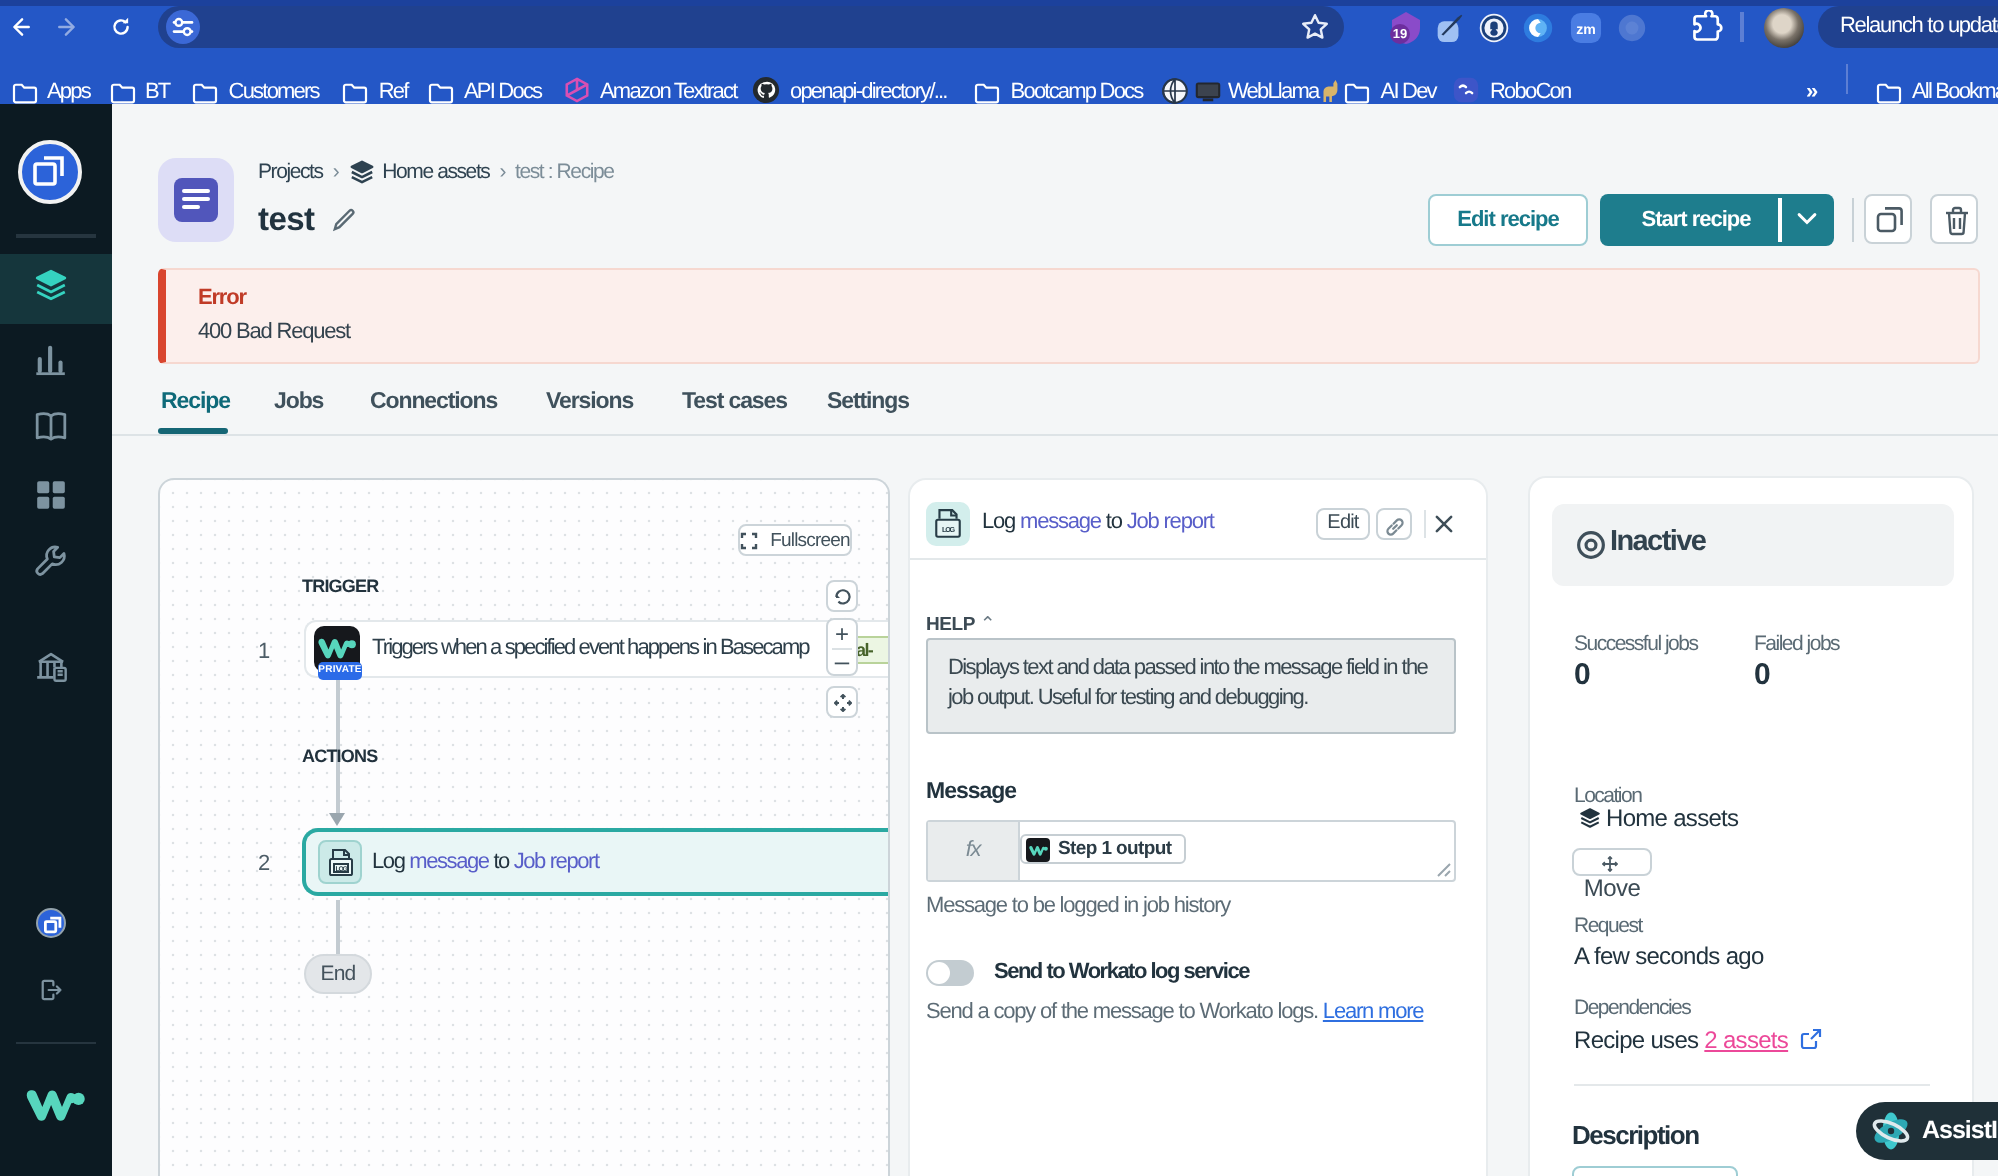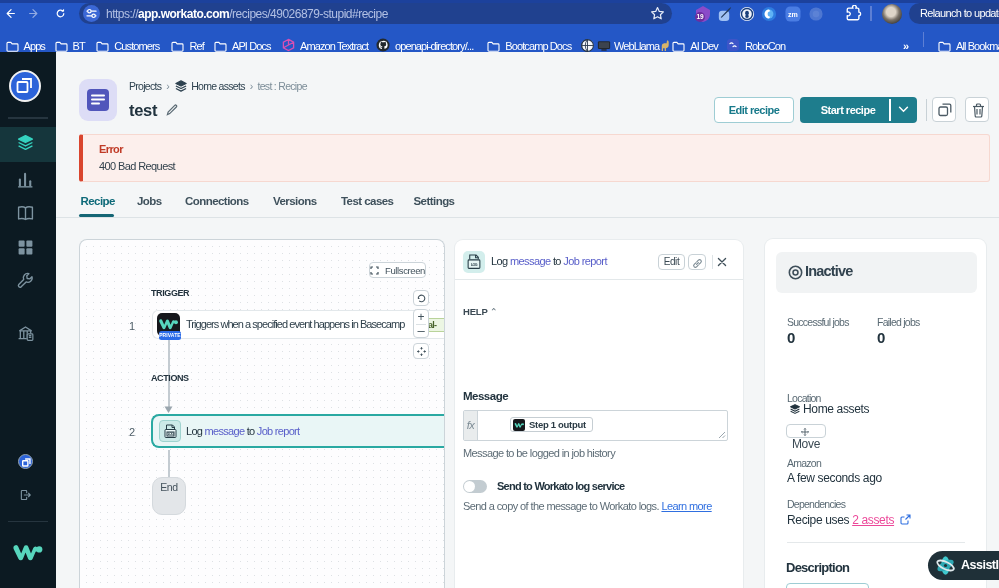--- a/index.html
+++ b/index.html
@@ -54,38 +54,38 @@
 
   
   #canvas { position:absolute; left:79px; top:239px; width:366px; height:349px; background:#fdfdfe; border:1px solid #ccd4d9; border-radius:8px 8px 0 0; border-bottom:none; overflow:hidden;
     background-image:radial-gradient(circle, #dde1e4 0.7px, rgba(0,0,0,0) 0.8px); background-size:7px 7px; background-position:3px 3px; }
   #fullscr { position:absolute; left:289px; top:22px; width:57px; height:16px; background:#fff; border:1px solid #ccd4d9; border-radius:4px; font-size:9.5px; letter-spacing:-0.4px; color:#42525c; display:flex; align-items:center; justify-content:center; gap:3px; white-space:nowrap; }
   .canlabel { position:absolute; font-size:9px; font-weight:bold; letter-spacing:-0.4px; color:#22323d; }
   #trigcard { position:absolute; left:72px; top:70px; width:294px; height:29px; background:#fff; border:1px solid #e3e8eb; border-radius:6px 0 0 6px; border-right:none; }
   #stepnum1 { position:absolute; left:49px; top:80px; font-size:11px; color:#4d5d67; }
   #stepnum2 { position:absolute; left:49px; top:186px; font-size:11px; color:#4d5d67; }
   #actcard { position:absolute; left:71px; top:174px; width:295px; height:34px; background:#e9f6f6; border:2px solid #2aa9a2; border-radius:8px 0 0 8px; border-right:none; }
-  #endpill { position:absolute; left:72px; top:237px; width:34px; height:38px; background:#e3e6e9; border:1px solid #d4d9dd; border-radius:10px; font-size:10.5px; letter-spacing:-0.4px; color:#44525c; text-align:center; line-height:18px; }
+  #endpill { position:absolute; left:72px; top:237px; width:34px; height:20px; background:#e3e6e9; border:1px solid #d4d9dd; border-radius:10px; font-size:10.5px; letter-spacing:-0.4px; color:#44525c; text-align:center; line-height:18px; }
   .vline { position:absolute; left:88px; width:1.5px; background:#c3cbd1; }
   .zbtn { position:absolute; left:333px; width:16px; background:#fff; border:1px solid #ccd4d9; border-radius:4px; }
 
   
   #detail { position:absolute; left:455px; top:240px; width:288px; height:348px; background:#fff; border-radius:8px 8px 0 0; box-shadow:0 0 0 1px #e8ecee; }
   #dethead { position:absolute; left:0; top:0; width:288px; height:40px; border-bottom:1px solid #e3e8ea; }
   #logicon1 { position:absolute; left:8px; top:11px; width:22px; height:22px; background:#d3eeec; border-radius:5px; }
   #dettitle { position:absolute; left:36px; top:15px; font-size:11px; color:#22333e; white-space:nowrap; }
   .lnk { color:#585ec9; }
   #editbtn { position:absolute; left:203px; top:14px; width:27px; height:16px; background:#fff; border:1px solid #c9d2d7; border-radius:4px; font-size:10px; letter-spacing:-0.4px; color:#3b4a54; text-align:center; line-height:14px; }
   #linkbtn { position:absolute; left:233px; top:14px; width:18px; height:16px; background:#fff; border:1px solid #c9d2d7; border-radius:4px; }
   #hsep { position:absolute; left:257px; top:15px; width:1px; height:14px; background:#dde3e6; }
   #helplbl { position:absolute; left:8px; top:66px; font-size:9.5px; font-weight:bold; letter-spacing:-0.2px; color:#3c4a54; }
   #helpbox { position:absolute; left:8px; top:79px; width:265px; height:48px; background:#e9eced; border:1px solid #b9c3c8; border-radius:2px; font-size:11px; letter-spacing:-0.8px; color:#3a4850; line-height:14.5px; padding:7px 10px; }
   #msglbl { position:absolute; left:8px; top:150px; font-size:11.5px; letter-spacing:-0.5px; font-weight:bold; color:#22333e; }
   #msgbox { position:absolute; left:8px; top:170px; width:265px; height:31px; background:#fff; border:1px solid #ccd4d9; border-radius:2px; }
-  #fxzone { position:absolute; left:0; top:0; width:14px; height:29px; background:#e9eced; border-right:1px solid #ccd4d9; color:#7b8a93; font-style:italic; font-size:11px; text-align:center; line-height:29px; }
+  #fxzone { position:absolute; left:0; top:0; width:46px; height:29px; background:#e9eced; border-right:1px solid #ccd4d9; color:#7b8a93; font-style:italic; font-size:11px; text-align:center; line-height:29px; }
   #steppill { position:absolute; left:46px; top:6px; height:15px; background:#fff; border:1px solid #c6ced3; border-radius:3px; display:flex; align-items:center; gap:4px; padding:0 6px 0 2px; font-size:9.5px; letter-spacing:-0.3px; font-weight:bold; color:#2b3b45; }
   #msghint { position:absolute; left:8px; top:207px; font-size:11px; color:#5d6c76; }
   #toggle { position:absolute; left:8px; top:240px; width:24px; height:13px; background:#c3ccd1; border-radius:7px; }
   #toggle .knob { position:absolute; left:1px; top:1px; width:11px; height:11px; background:#fff; border-radius:50%; }
   #toglbl { position:absolute; left:42px; top:240px; font-size:11px; letter-spacing:-0.75px; font-weight:bold; color:#22333e; }
   #sendcopy { position:absolute; left:8px; top:260px; font-size:11px; color:#5d6c76; }
   #sendcopy a { color:#2f6fe0; }
 
   
   #rpanel { position:absolute; left:765px; top:239px; width:221px; height:349px; background:#fff; border-radius:8px 8px 0 0; box-shadow:0 0 0 1px #e8ecee; overflow:hidden; }
@@ -123,21 +123,20 @@
       <div id="tunecirc">
         <svg style="position:absolute;left:3px;top:3px" width="11" height="11" viewBox="0 0 11 11">
             <g stroke="#fff" stroke-width="1.3" stroke-linecap="round">
               <path d="M1 3.2 H10"></path>
               <path d="M1 7.8 H10"></path>
             </g>
             <circle cx="3.4" cy="3.2" r="1.7" fill="#3b68d6" stroke="#fff" stroke-width="1.2"></circle>
             <circle cx="7.6" cy="7.8" r="1.7" fill="#3b68d6" stroke="#fff" stroke-width="1.2"></circle>
           </svg>
       </div>
-      <div class="url">https://<b>app.workato.com</b>/recipes/49026879-stupid#recipe</div>
       <svg style="position:absolute;left:571px;top:3px" width="15" height="15" viewBox="0 0 15 15">
           <path d="M7.5 1.6 L9.3 5.4 L13.4 5.9 L10.4 8.7 L11.2 12.8 L7.5 10.8 L3.8 12.8 L4.6 8.7 L1.6 5.9 L5.7 5.4 Z" fill="none" stroke="#e8edf8" stroke-width="1.2" stroke-linejoin="round"></path>
         </svg>
     </div>
 
     <svg class="navicon" style="left:694px;width:18px;height:18px;top:5px" viewBox="0 0 18 18">
         <path d="M9 1 L16 5 V9 C16 13.5 12.8 16.2 9 17 C5.2 16.2 2 13.5 2 9 V5 Z" fill="#8a4bc9"></path>
         <circle cx="6" cy="12" r="5" fill="#6d2e9e"></circle>
         <text x="6" y="14.2" font-size="6.5" fill="#fff" text-anchor="middle" font-weight="bold" font-family="Liberation Sans">19</text>
       </svg>
@@ -446,20 +445,21 @@
             <g fill="none" stroke="#7b8a93" stroke-width="1.2" stroke-linecap="round">
               <path d="M5 7 L7 5 M4.2 5.2 l-1.8 1.8 a1.8 1.8 0 0 0 2.6 2.6 l1.8 -1.8 M7.8 6.8 l1.8 -1.8 a1.8 1.8 0 0 0 -2.6 -2.6 L5.2 4.2"></path>
             </g>
           </svg>
         </div>
       <div id="hsep"></div>
       <div class="abs" style="left:262px;top:17px;width:10px;height:10px"><svg width="10" height="10" viewBox="0 0 14 14">
             <path d="M2 2 L12 12 M12 2 L2 12" stroke="#3f4f59" stroke-width="1.8" stroke-linecap="round"></path>
           </svg></div>
       <div id="helplbl">HELP <span style="font-weight:normal;color:#6b7a84">⌃</span></div>
+      <div id="helpbox">Displays text and data passed into the message field in the<br>job output. Useful for testing and debugging.</div>
       <div id="msglbl">Message</div>
       <div id="msgbox">
         <div id="fxzone">fx</div>
         <div id="steppill">
           <span style="display:inline-block;width:12px;height:12px;background:#16181c;border-radius:2px;position:relative">
               <svg style="position:absolute;left:1px;top:3px" width="10" height="7" viewBox="0 0 34 24">
                 <path d="M2 6 a2.8 2.8 0 0 1 5.4 -1 l3.2 7.5 3-7.5 a2.6 2.6 0 0 1 4.8 0 l3 7.5 2.5-6 a2.8 2.8 0 1 1 2.6 3.9 l-3.4 8 a2.6 2.6 0 0 1 -4.8 0 l-2.9-7 -2.9 7 a2.6 2.6 0 0 1 -4.8 0 L2.3 7.5 Z" fill="#57d6bd"></path>
                 <circle cx="30.5" cy="8" r="3.4" fill="#57d6bd"></circle>
               </svg>
             </span>
@@ -499,21 +499,21 @@
             <path d="M3 15 L11 19 L19 15"></path>
           </g>
         </svg>
       <div class="rvalue" style="left:38px;top:163px">Home assets</div>
       <div id="movebtn"><svg style="vertical-align:-1px;margin-right:2px" width="8" height="8" viewBox="0 0 9 9">
             <g stroke="#4b5a64" stroke-width="1" fill="none">
               <path d="M4.5 0.5 v8 M0.5 4.5 h8"></path>
               <path d="M3.4 1.6 L4.5 0.5 L5.6 1.6 M3.4 7.4 L4.5 8.5 L5.6 7.4 M1.6 3.4 L0.5 4.5 L1.6 5.6 M7.4 3.4 L8.5 4.5 L7.4 5.6" stroke-width="0.9"></path>
             </g>
           </svg>Move</div>
-      <div class="rlabel" style="left:22px;top:218px">Amazon</div>
+      <div class="rlabel" style="left:22px;top:218px">Request</div>
       <div class="rvalue" style="left:22px;top:232px">A few seconds ago</div>
       <div class="rlabel" style="left:22px;top:259px">Dependencies</div>
       <div class="rvalue" style="left:22px;top:274px">Recipe uses <a href="#" style="color:#ec4899;text-decoration:underline">2 assets</a>
         <svg style="vertical-align:-1px;margin-left:3px" width="11" height="11" viewBox="0 0 11 11">
             <g fill="none" stroke="#2f6fe0" stroke-width="1.1">
               <path d="M8 6.5 V9 a1 1 0 0 1 -1 1 H2 a1 1 0 0 1 -1 -1 V4 a1 1 0 0 1 1 -1 h2.5"></path>
               <path d="M6.5 1 H10 V4.5 M10 1 L5.5 5.5"></path>
             </g>
           </svg>
       </div>

